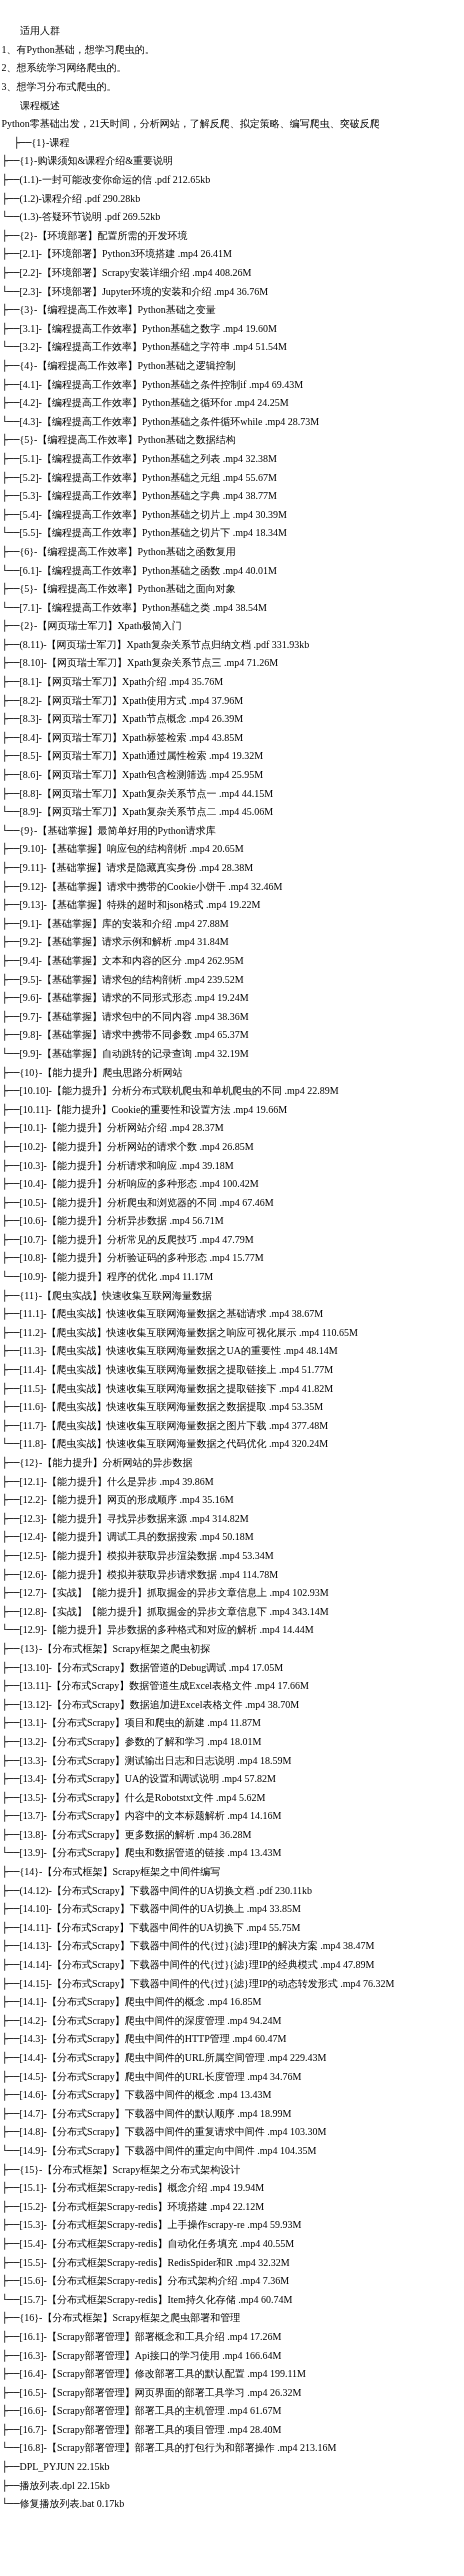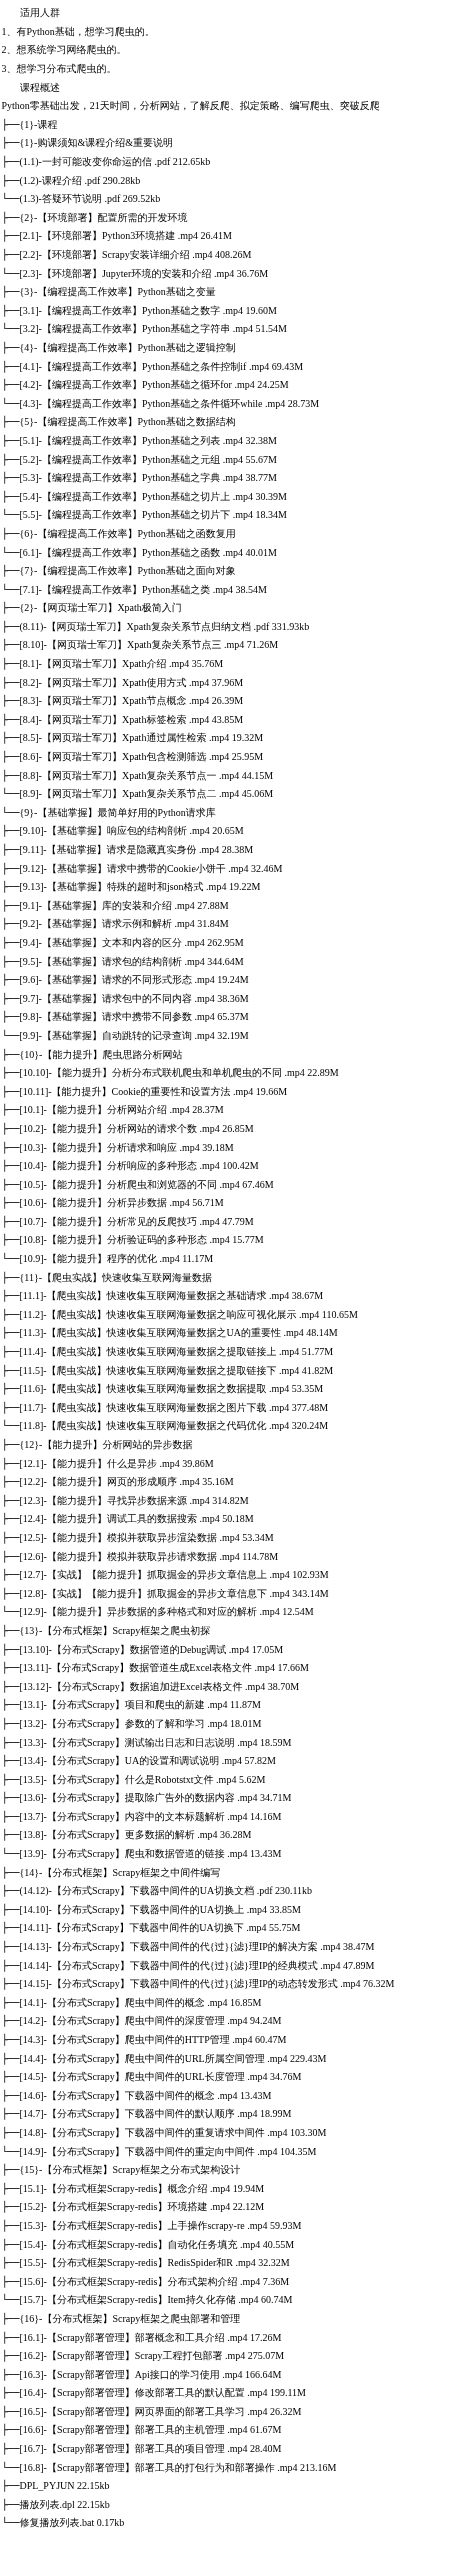--- a/index.html
+++ b/index.html
@@ -11,24 +11,25 @@
     width: 465px;
     color: #000000;
     font-family: "Liberation Serif", "DejaVu Serif", serif;
     font-size: 10px;
     line-height: 18.6px;
   }
   .doc {
     padding: 4.3px 0 7.1px 1.4px;
     white-space: nowrap;
     overflow: hidden;
+    margin-top: 18px;
   }
   .line { height: 18.6px; }
   .h { padding-left: 18.6px; }
-  .root { }
+  .root { padding-left: 12px; }
   .prefix {
     font-family: "DejaVu Sans", "DejaVu Sans Mono", sans-serif;
   }
 </style>
 </head>
 <body>
 
 <div class="doc">
   <div class="line h">适用人群</div>
   <div id="audience-list">
@@ -56,42 +57,42 @@
       <div class="line"><span class="prefix">├──</span><span>[4.2]-【编程提高工作效率】Python基础之循环for .mp4 24.25M</span></div>
       <div class="line"><span class="prefix">└──</span><span>[4.3]-【编程提高工作效率】Python基础之条件循环while .mp4 28.73M</span></div>
       <div class="line"><span class="prefix">├──</span><span>{5}-【编程提高工作效率】Python基础之数据结构</span></div>
       <div class="line"><span class="prefix">├──</span><span>[5.1]-【编程提高工作效率】Python基础之列表 .mp4 32.38M</span></div>
       <div class="line"><span class="prefix">├──</span><span>[5.2]-【编程提高工作效率】Python基础之元组 .mp4 55.67M</span></div>
       <div class="line"><span class="prefix">├──</span><span>[5.3]-【编程提高工作效率】Python基础之字典 .mp4 38.77M</span></div>
       <div class="line"><span class="prefix">├──</span><span>[5.4]-【编程提高工作效率】Python基础之切片上 .mp4 30.39M</span></div>
       <div class="line"><span class="prefix">└──</span><span>[5.5]-【编程提高工作效率】Python基础之切片下 .mp4 18.34M</span></div>
       <div class="line"><span class="prefix">├──</span><span>{6}-【编程提高工作效率】Python基础之函数复用</span></div>
       <div class="line"><span class="prefix">└──</span><span>[6.1]-【编程提高工作效率】Python基础之函数 .mp4 40.01M</span></div>
-      <div class="line"><span class="prefix">├──</span><span>{7}-【编程提高工作效率】Python基础之面向对象</span></div>
+      <div class="line"><span class="prefix">├──</span><span>{5}-【编程提高工作效率】Python基础之面向对象</span></div>
       <div class="line"><span class="prefix">└──</span><span>[7.1]-【编程提高工作效率】Python基础之类 .mp4 38.54M</span></div>
       <div class="line"><span class="prefix">├──</span><span>{2}-【网页瑞士军刀】Xpath极简入门</span></div>
       <div class="line"><span class="prefix">├──</span><span>(8.11)-【网页瑞士军刀】Xpath复杂关系节点归纳文档 .pdf 331.93kb</span></div>
       <div class="line"><span class="prefix">├──</span><span>[8.10]-【网页瑞士军刀】Xpath复杂关系节点三 .mp4 71.26M</span></div>
       <div class="line"><span class="prefix">├──</span><span>[8.1]-【网页瑞士军刀】Xpath介绍 .mp4 35.76M</span></div>
       <div class="line"><span class="prefix">├──</span><span>[8.2]-【网页瑞士军刀】Xpath使用方式 .mp4 37.96M</span></div>
       <div class="line"><span class="prefix">├──</span><span>[8.3]-【网页瑞士军刀】Xpath节点概念 .mp4 26.39M</span></div>
       <div class="line"><span class="prefix">├──</span><span>[8.4]-【网页瑞士军刀】Xpath标签检索 .mp4 43.85M</span></div>
       <div class="line"><span class="prefix">├──</span><span>[8.5]-【网页瑞士军刀】Xpath通过属性检索 .mp4 19.32M</span></div>
       <div class="line"><span class="prefix">├──</span><span>[8.6]-【网页瑞士军刀】Xpath包含检测筛选 .mp4 25.95M</span></div>
       <div class="line"><span class="prefix">├──</span><span>[8.8]-【网页瑞士军刀】Xpath复杂关系节点一 .mp4 44.15M</span></div>
       <div class="line"><span class="prefix">└──</span><span>[8.9]-【网页瑞士军刀】Xpath复杂关系节点二 .mp4 45.06M</span></div>
       <div class="line"><span class="prefix">└──</span><span>{9}-【基础掌握】最简单好用的Python请求库</span></div>
       <div class="line"><span class="prefix">├──</span><span>[9.10]-【基础掌握】响应包的结构剖析 .mp4 20.65M</span></div>
       <div class="line"><span class="prefix">├──</span><span>[9.11]-【基础掌握】请求是隐藏真实身份 .mp4 28.38M</span></div>
       <div class="line"><span class="prefix">├──</span><span>[9.12]-【基础掌握】请求中携带的Cookie小饼干 .mp4 32.46M</span></div>
       <div class="line"><span class="prefix">├──</span><span>[9.13]-【基础掌握】特殊的超时和json格式 .mp4 19.22M</span></div>
       <div class="line"><span class="prefix">├──</span><span>[9.1]-【基础掌握】库的安装和介绍 .mp4 27.88M</span></div>
       <div class="line"><span class="prefix">├──</span><span>[9.2]-【基础掌握】请求示例和解析 .mp4 31.84M</span></div>
       <div class="line"><span class="prefix">├──</span><span>[9.4]-【基础掌握】文本和内容的区分 .mp4 262.95M</span></div>
-      <div class="line"><span class="prefix">├──</span><span>[9.5]-【基础掌握】请求包的结构剖析 .mp4 344.64M</span></div>
+      <div class="line"><span class="prefix">├──</span><span>[9.5]-【基础掌握】请求包的结构剖析 .mp4 239.52M</span></div>
       <div class="line"><span class="prefix">├──</span><span>[9.6]-【基础掌握】请求的不同形式形态 .mp4 19.24M</span></div>
       <div class="line"><span class="prefix">├──</span><span>[9.7]-【基础掌握】请求包中的不同内容 .mp4 38.36M</span></div>
       <div class="line"><span class="prefix">├──</span><span>[9.8]-【基础掌握】请求中携带不同参数 .mp4 65.37M</span></div>
       <div class="line"><span class="prefix">└──</span><span>[9.9]-【基础掌握】自动跳转的记录查询 .mp4 32.19M</span></div>
       <div class="line"><span class="prefix">├──</span><span>{10}-【能力提升】爬虫思路分析网站</span></div>
       <div class="line"><span class="prefix">├──</span><span>[10.10]-【能力提升】分析分布式联机爬虫和单机爬虫的不同 .mp4 22.89M</span></div>
       <div class="line"><span class="prefix">├──</span><span>[10.11]-【能力提升】Cookie的重要性和设置方法 .mp4 19.66M</span></div>
       <div class="line"><span class="prefix">├──</span><span>[10.1]-【能力提升】分析网站介绍 .mp4 28.37M</span></div>
       <div class="line"><span class="prefix">├──</span><span>[10.2]-【能力提升】分析网站的请求个数 .mp4 26.85M</span></div>
       <div class="line"><span class="prefix">├──</span><span>[10.3]-【能力提升】分析请求和响应 .mp4 39.18M</span></div>
@@ -112,31 +113,30 @@
       <div class="line"><span class="prefix">└──</span><span>[11.8]-【爬虫实战】快速收集互联网海量数据之代码优化 .mp4 320.24M</span></div>
       <div class="line"><span class="prefix">├──</span><span>{12}-【能力提升】分析网站的异步数据</span></div>
       <div class="line"><span class="prefix">├──</span><span>[12.1]-【能力提升】什么是异步 .mp4 39.86M</span></div>
       <div class="line"><span class="prefix">├──</span><span>[12.2]-【能力提升】网页的形成顺序 .mp4 35.16M</span></div>
       <div class="line"><span class="prefix">├──</span><span>[12.3]-【能力提升】寻找异步数据来源 .mp4 314.82M</span></div>
       <div class="line"><span class="prefix">├──</span><span>[12.4]-【能力提升】调试工具的数据搜索 .mp4 50.18M</span></div>
       <div class="line"><span class="prefix">├──</span><span>[12.5]-【能力提升】模拟并获取异步渲染数据 .mp4 53.34M</span></div>
       <div class="line"><span class="prefix">├──</span><span>[12.6]-【能力提升】模拟并获取异步请求数据 .mp4 114.78M</span></div>
       <div class="line"><span class="prefix">├──</span><span>[12.7]-【实战】【能力提升】抓取掘金的异步文章信息上 .mp4 102.93M</span></div>
       <div class="line"><span class="prefix">├──</span><span>[12.8]-【实战】【能力提升】抓取掘金的异步文章信息下 .mp4 343.14M</span></div>
-      <div class="line"><span class="prefix">└──</span><span>[12.9]-【能力提升】异步数据的多种格式和对应的解析 .mp4 12.54M</span></div>
+      <div class="line"><span class="prefix">└──</span><span>[12.9]-【能力提升】异步数据的多种格式和对应的解析 .mp4 14.44M</span></div>
       <div class="line"><span class="prefix">├──</span><span>{13}-【分布式框架】Scrapy框架之爬虫初探</span></div>
       <div class="line"><span class="prefix">├──</span><span>[13.10]-【分布式Scrapy】数据管道的Debug调试 .mp4 17.05M</span></div>
       <div class="line"><span class="prefix">├──</span><span>[13.11]-【分布式Scrapy】数据管道生成Excel表格文件 .mp4 17.66M</span></div>
       <div class="line"><span class="prefix">├──</span><span>[13.12]-【分布式Scrapy】数据追加进Excel表格文件 .mp4 38.70M</span></div>
       <div class="line"><span class="prefix">├──</span><span>[13.1]-【分布式Scrapy】项目和爬虫的新建 .mp4 11.87M</span></div>
       <div class="line"><span class="prefix">├──</span><span>[13.2]-【分布式Scrapy】参数的了解和学习 .mp4 18.01M</span></div>
       <div class="line"><span class="prefix">├──</span><span>[13.3]-【分布式Scrapy】测试输出日志和日志说明 .mp4 18.59M</span></div>
       <div class="line"><span class="prefix">├──</span><span>[13.4]-【分布式Scrapy】UA的设置和调试说明 .mp4 57.82M</span></div>
       <div class="line"><span class="prefix">├──</span><span>[13.5]-【分布式Scrapy】什么是Robotstxt文件 .mp4 5.62M</span></div>
-      <div class="line"><span class="prefix">├──</span><span>[13.6]-【分布式Scrapy】提取除广告外的数据内容 .mp4 34.71M</span></div>
       <div class="line"><span class="prefix">├──</span><span>[13.7]-【分布式Scrapy】内容中的文本标题解析 .mp4 14.16M</span></div>
       <div class="line"><span class="prefix">├──</span><span>[13.8]-【分布式Scrapy】更多数据的解析 .mp4 36.28M</span></div>
       <div class="line"><span class="prefix">└──</span><span>[13.9]-【分布式Scrapy】爬虫和数据管道的链接 .mp4 13.43M</span></div>
       <div class="line"><span class="prefix">├──</span><span>{14}-【分布式框架】Scrapy框架之中间件编写</span></div>
       <div class="line"><span class="prefix">├──</span><span>(14.12)-【分布式Scrapy】下载器中间件的UA切换文档 .pdf 230.11kb</span></div>
       <div class="line"><span class="prefix">├──</span><span>[14.10]-【分布式Scrapy】下载器中间件的UA切换上 .mp4 33.85M</span></div>
       <div class="line"><span class="prefix">├──</span><span>[14.11]-【分布式Scrapy】下载器中间件的UA切换下 .mp4 55.75M</span></div>
       <div class="line"><span class="prefix">├──</span><span>[14.13]-【分布式Scrapy】下载器中间件的代{过}{滤}理IP的解决方案 .mp4 38.47M</span></div>
       <div class="line"><span class="prefix">├──</span><span>[14.14]-【分布式Scrapy】下载器中间件的代{过}{滤}理IP的经典模式 .mp4 47.89M</span></div>
       <div class="line"><span class="prefix">├──</span><span>[14.15]-【分布式Scrapy】下载器中间件的代{过}{滤}理IP的动态转发形式 .mp4 76.32M</span></div>
@@ -152,21 +152,20 @@
       <div class="line"><span class="prefix">├──</span><span>{15}-【分布式框架】Scrapy框架之分布式架构设计</span></div>
       <div class="line"><span class="prefix">├──</span><span>[15.1]-【分布式框架Scrapy-redis】概念介绍 .mp4 19.94M</span></div>
       <div class="line"><span class="prefix">├──</span><span>[15.2]-【分布式框架Scrapy-redis】环境搭建 .mp4 22.12M</span></div>
       <div class="line"><span class="prefix">├──</span><span>[15.3]-【分布式框架Scrapy-redis】上手操作scrapy-re .mp4 59.93M</span></div>
       <div class="line"><span class="prefix">├──</span><span>[15.4]-【分布式框架Scrapy-redis】自动化任务填充 .mp4 40.55M</span></div>
       <div class="line"><span class="prefix">├──</span><span>[15.5]-【分布式框架Scrapy-redis】RedisSpider和R .mp4 32.32M</span></div>
       <div class="line"><span class="prefix">├──</span><span>[15.6]-【分布式框架Scrapy-redis】分布式架构介绍 .mp4 7.36M</span></div>
       <div class="line"><span class="prefix">└──</span><span>[15.7]-【分布式框架Scrapy-redis】Item持久化存储 .mp4 60.74M</span></div>
       <div class="line"><span class="prefix">├──</span><span>{16}-【分布式框架】Scrapy框架之爬虫部署和管理</span></div>
       <div class="line"><span class="prefix">├──</span><span>[16.1]-【Scrapy部署管理】部署概念和工具介绍 .mp4 17.26M</span></div>
-      <div class="line"><span class="prefix">├──</span><span>[16.2]-【Scrapy部署管理】Scrapy工程打包部署 .mp4 275.07M</span></div>
       <div class="line"><span class="prefix">├──</span><span>[16.3]-【Scrapy部署管理】Api接口的学习使用 .mp4 166.64M</span></div>
       <div class="line"><span class="prefix">├──</span><span>[16.4]-【Scrapy部署管理】修改部署工具的默认配置 .mp4 199.11M</span></div>
       <div class="line"><span class="prefix">├──</span><span>[16.5]-【Scrapy部署管理】网页界面的部署工具学习 .mp4 26.32M</span></div>
       <div class="line"><span class="prefix">├──</span><span>[16.6]-【Scrapy部署管理】部署工具的主机管理 .mp4 61.67M</span></div>
       <div class="line"><span class="prefix">├──</span><span>[16.7]-【Scrapy部署管理】部署工具的项目管理 .mp4 28.40M</span></div>
       <div class="line"><span class="prefix">└──</span><span>[16.8]-【Scrapy部署管理】部署工具的打包行为和部署操作 .mp4 213.16M</span></div>
       <div class="line"><span class="prefix">├──</span><span>DPL_PYJUN 22.15kb</span></div>
       <div class="line"><span class="prefix">├──</span><span>播放列表.dpl 22.15kb</span></div>
       <div class="line"><span class="prefix">└──</span><span>修复播放列表.bat 0.17kb</span></div>
     </div>

